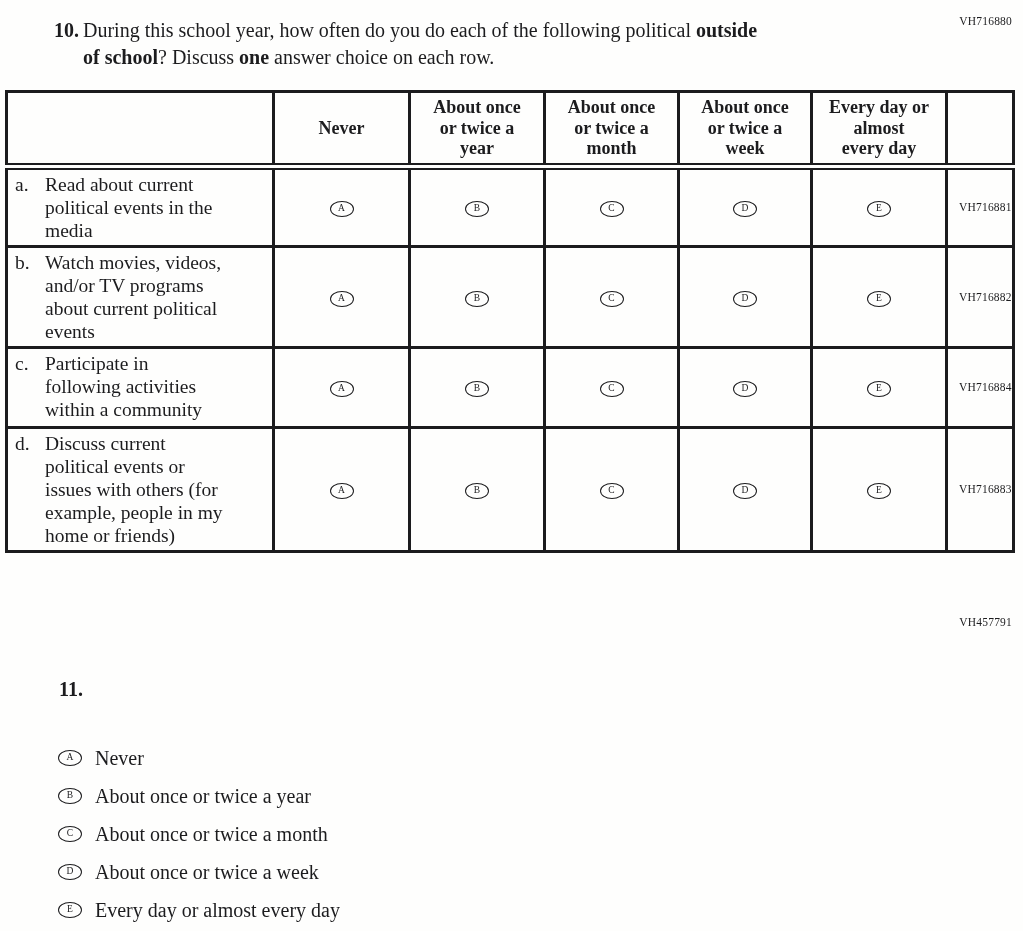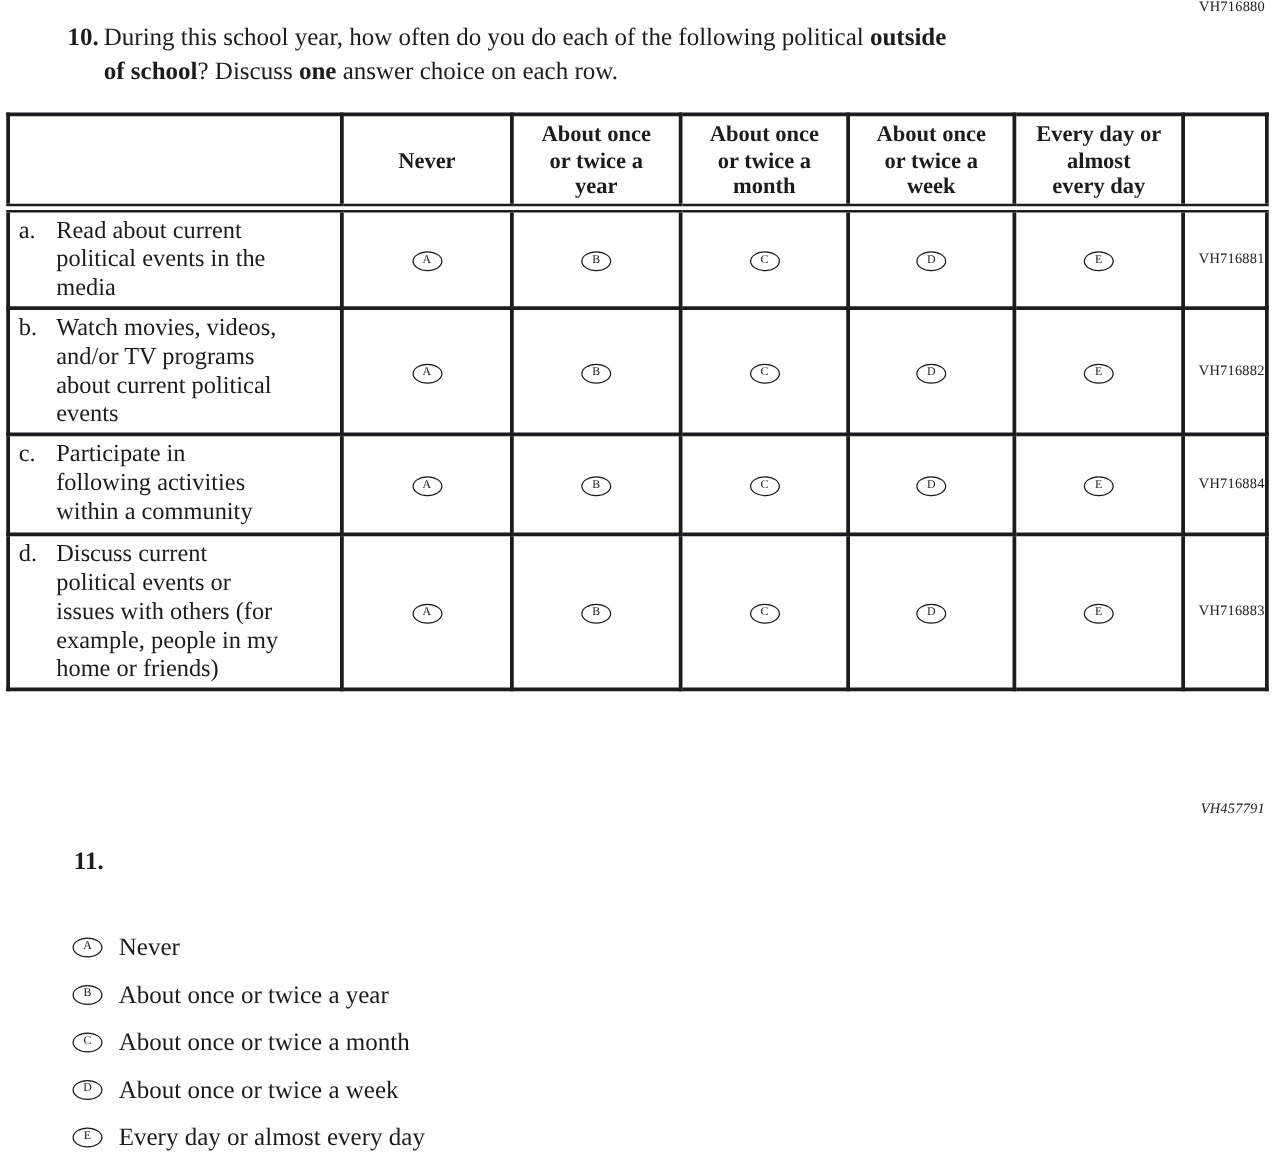--- a/index.html
+++ b/index.html
@@ -11,22 +11,22 @@
     color: #1c1c1e;
     overflow: hidden;
   }
   .vh-code {
     position: absolute;
     right: 11px;
     font-size: 11.5px;
     letter-spacing: 0.2px;
     color: #1c1c1e;
   }
-  .vh-top { top: 0; text-align: right; }
-  .vh-mid { top: 641px; font-style: italic; }
+  .vh-top { top: 15px; text-align: right; }
+  .vh-mid { top: 616px; }
 
   .question {
     position: absolute;
     left: 10px;
     display: flex;
     font-size: 20px;
     line-height: 27px;
     margin-left: 44px;
   }
   .q10 { top: 17px; width: 990px; }

